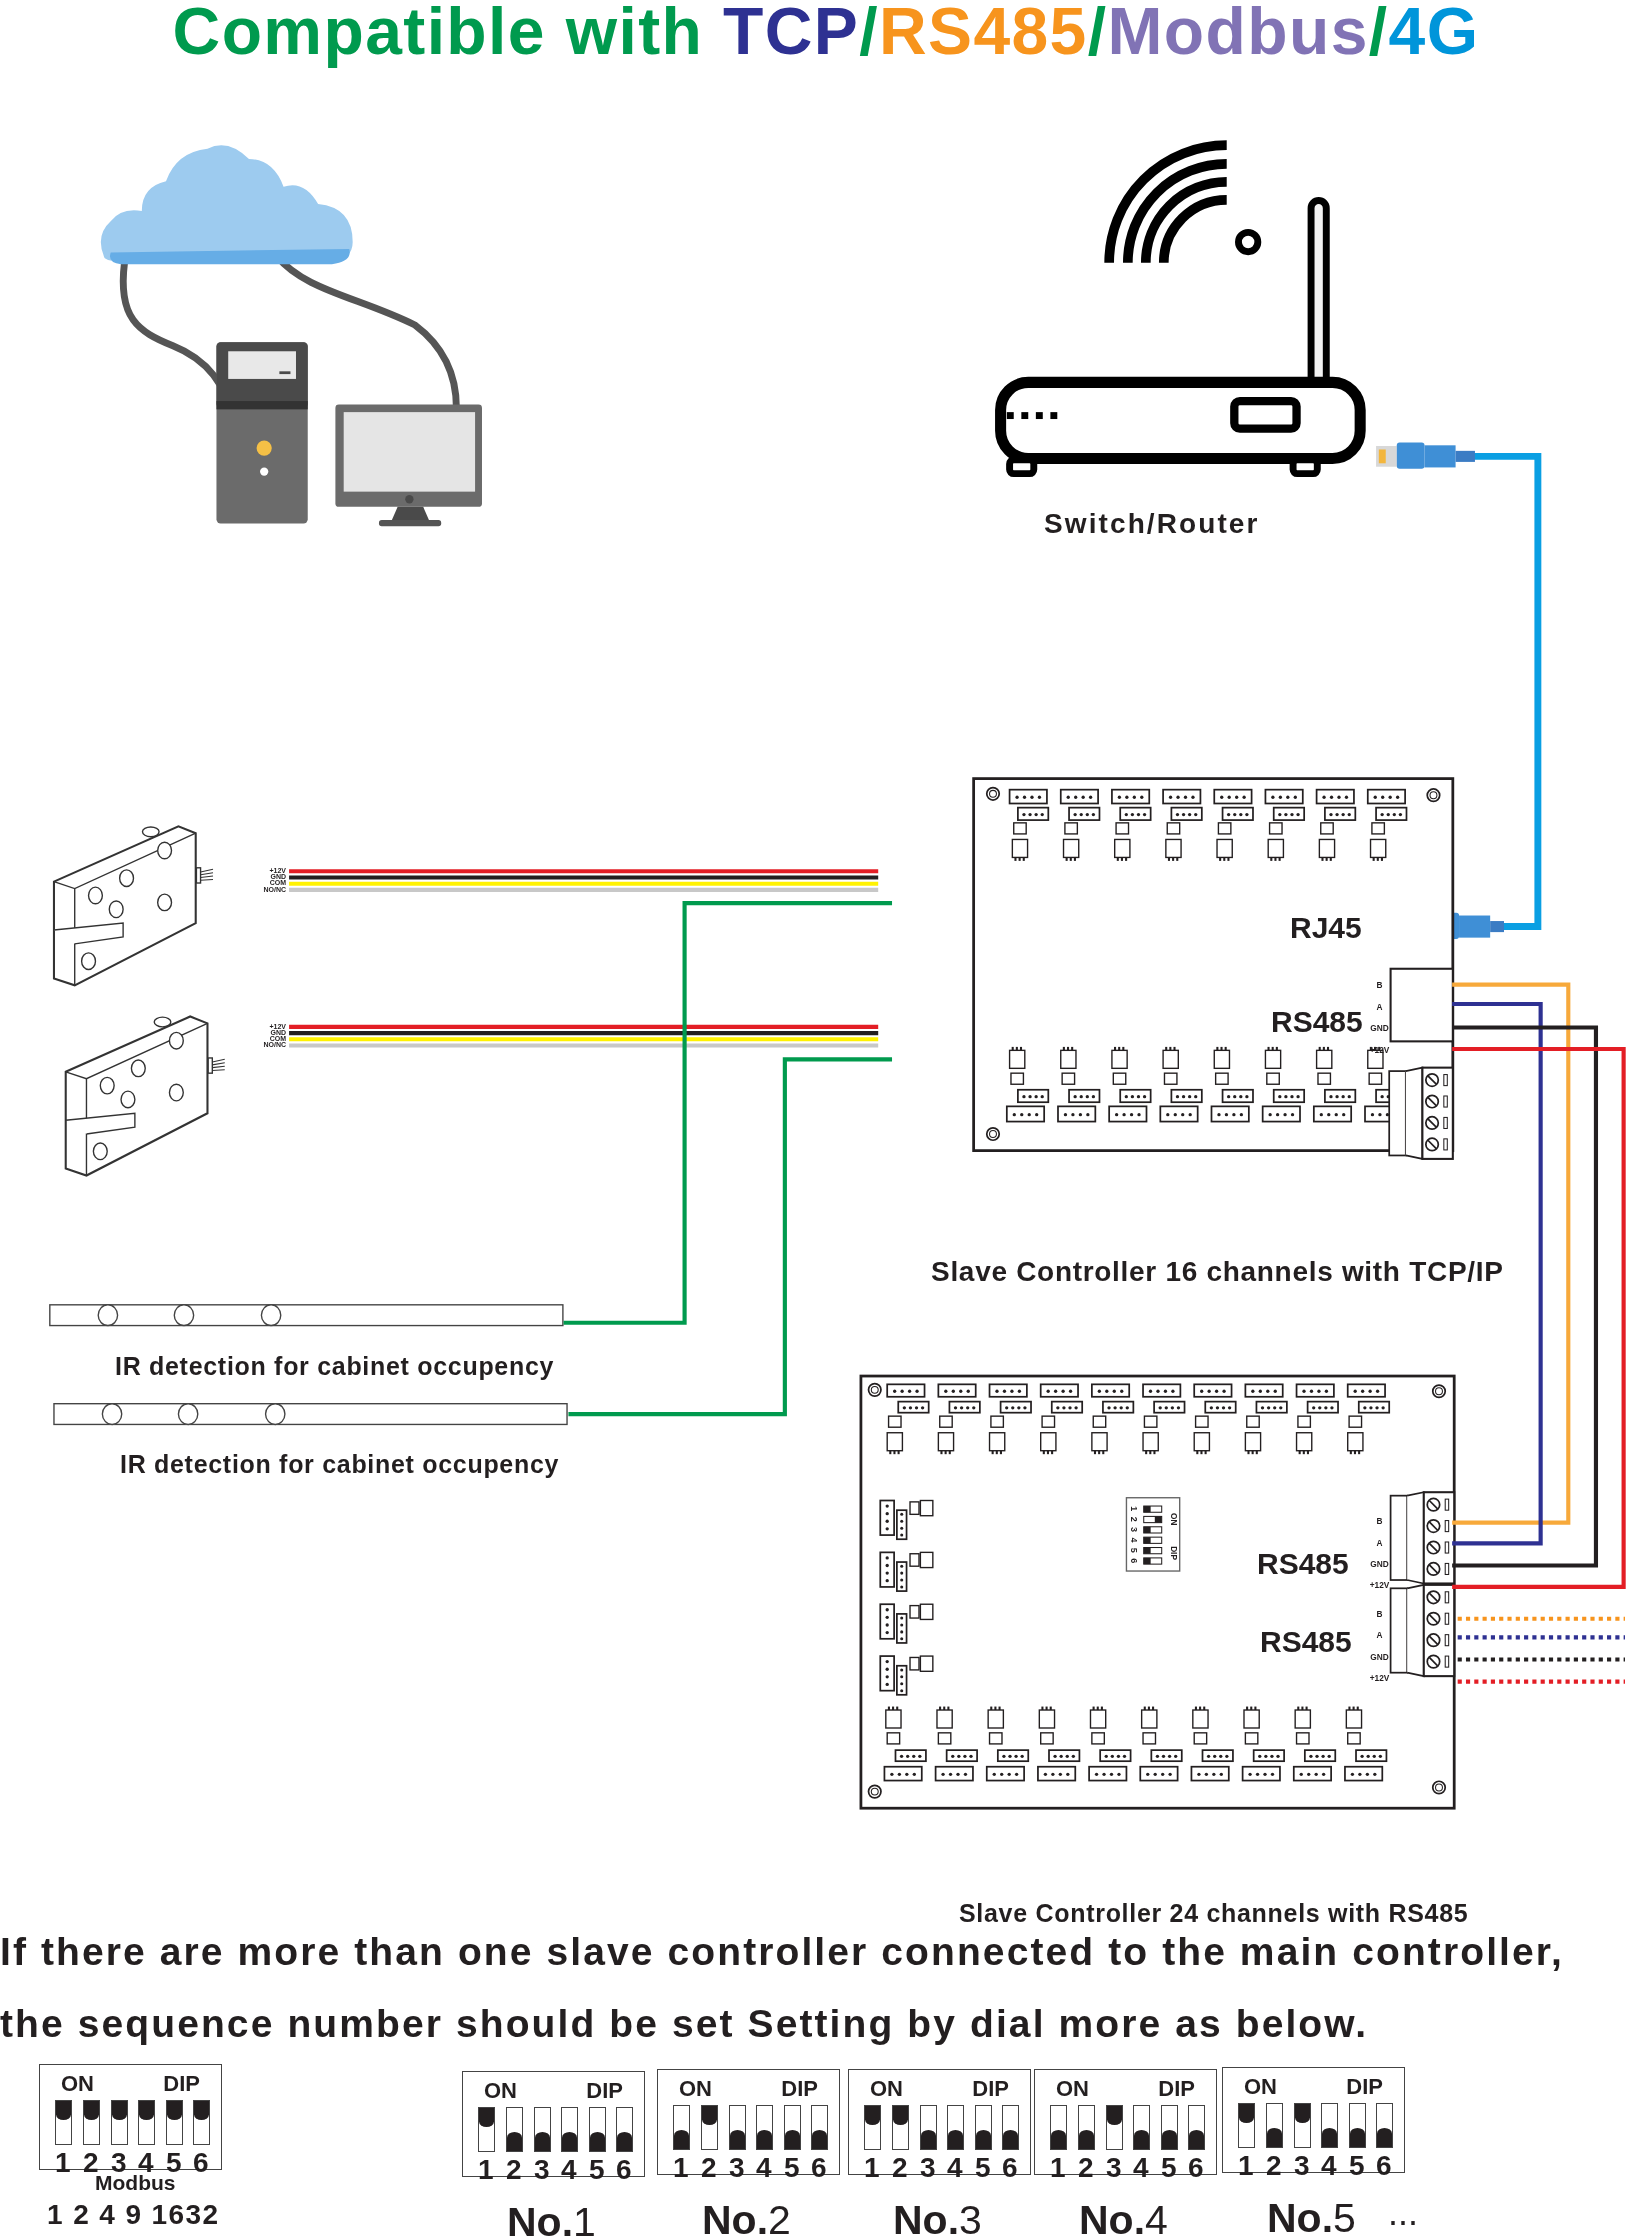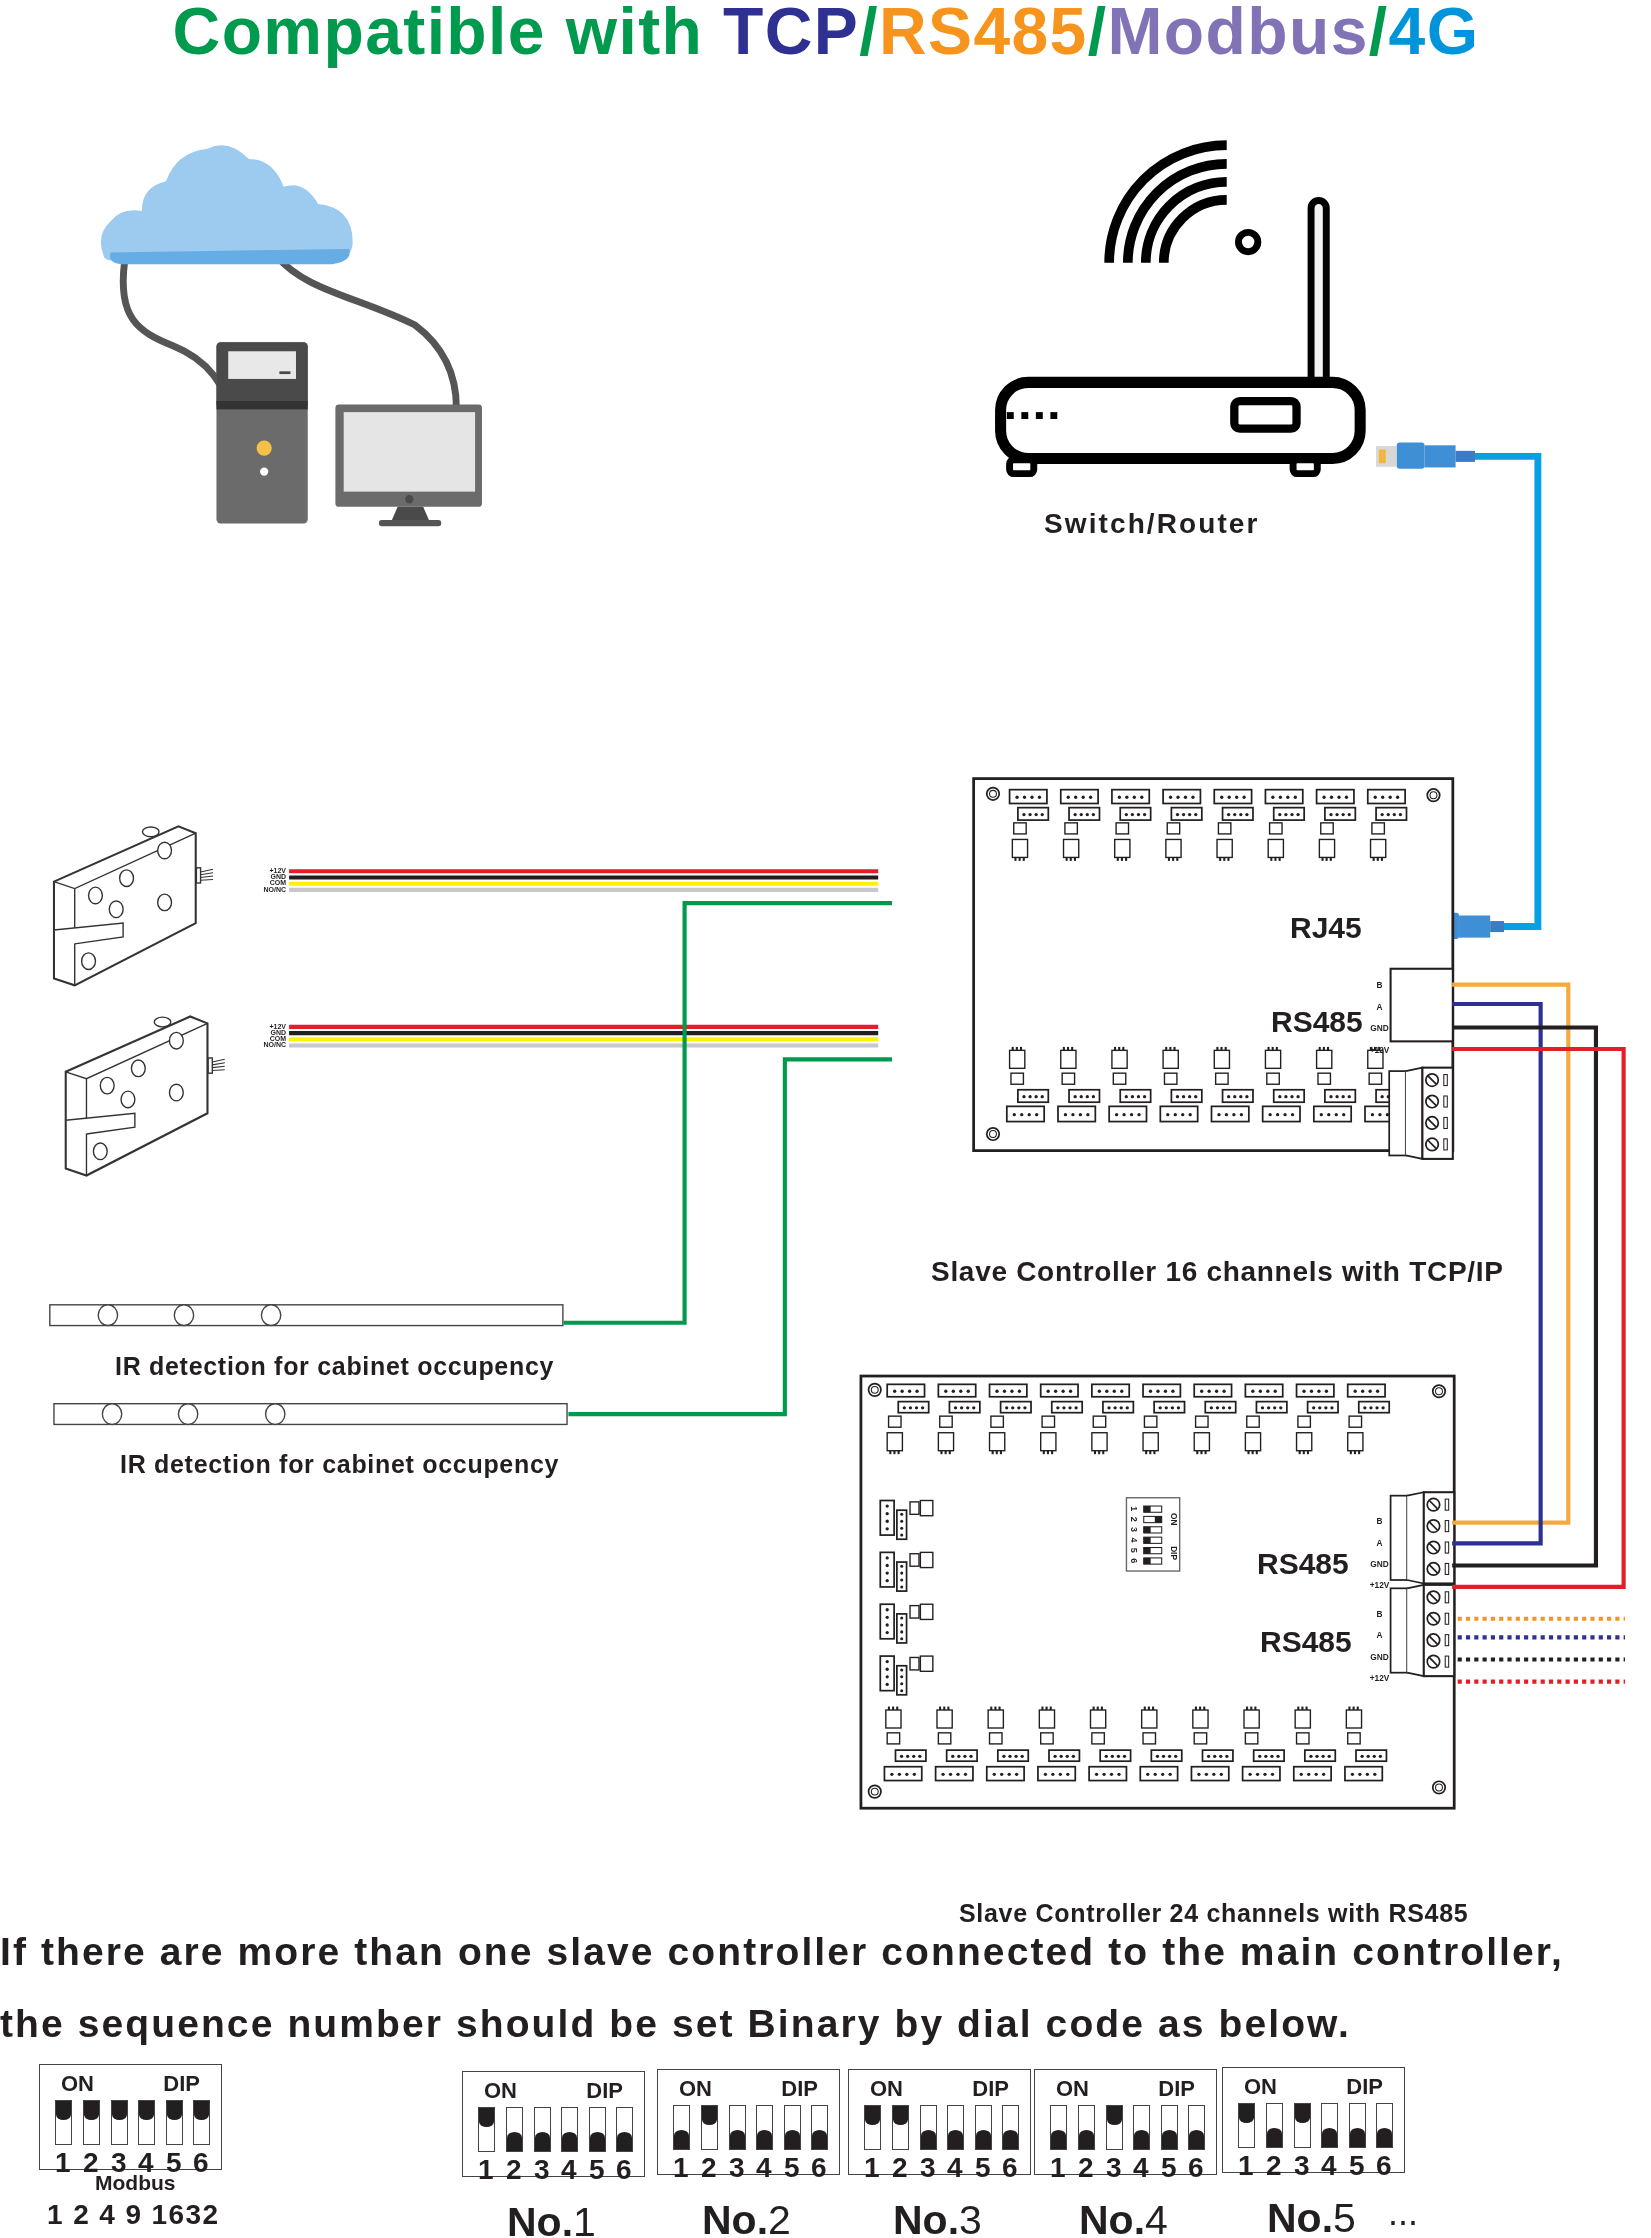--- a/index.html
+++ b/index.html
@@ -889,21 +889,21 @@
       <div style="position: absolute; left: 1362px; width: 35px; text-align: center; top: 1580px; font-size: 8.3px; font-weight: bold; color: rgb(35, 31, 32); font-family: &quot;Liberation Sans&quot;, sans-serif;">+12V</div>
       <div style="position: absolute; left: 1362px; width: 35px; text-align: center; top: 1609px; font-size: 8.3px; font-weight: bold; color: rgb(35, 31, 32); font-family: &quot;Liberation Sans&quot;, sans-serif;">B</div>
       <div style="position: absolute; left: 1362px; width: 35px; text-align: center; top: 1630px; font-size: 8.3px; font-weight: bold; color: rgb(35, 31, 32); font-family: &quot;Liberation Sans&quot;, sans-serif;">A</div>
       <div style="position: absolute; left: 1362px; width: 35px; text-align: center; top: 1652px; font-size: 8.3px; font-weight: bold; color: rgb(35, 31, 32); font-family: &quot;Liberation Sans&quot;, sans-serif;">GND</div>
       <div style="position: absolute; left: 1362px; width: 35px; text-align: center; top: 1673px; font-size: 8.3px; font-weight: bold; color: rgb(35, 31, 32); font-family: &quot;Liberation Sans&quot;, sans-serif;">+12V</div>
     </div>
 
   <div class="lbl" style="left:959px;top:1863px;font-size:25px;letter-spacing:0.7px;margin-top:36px;">Slave Controller 24 channels with RS485</div>
 
   <div class="note" style="top:1930px;">If there are more than one slave controller connected to the main controller,</div>
-  <div class="note" style="top:2002px;">the sequence number should be set Binary by dial code as below.</div>
+  <div class="note" style="top:2002px;">the sequence number should be set Setting by dial more as below.</div>
 
   <div id="dipLegend">
       <div class="dipbox" style="left: 39px; top: 2064px; width: 181px; height: 104px;">
         <div class="on">ON</div>
         <div class="dip">DIP</div>
         <div class="sw up" style="left: 15px;">
           <div class="knob"></div>
         </div>
         <div class="num" style="left: 15px;">1</div>
         <div class="sw up" style="left: 43px;">

